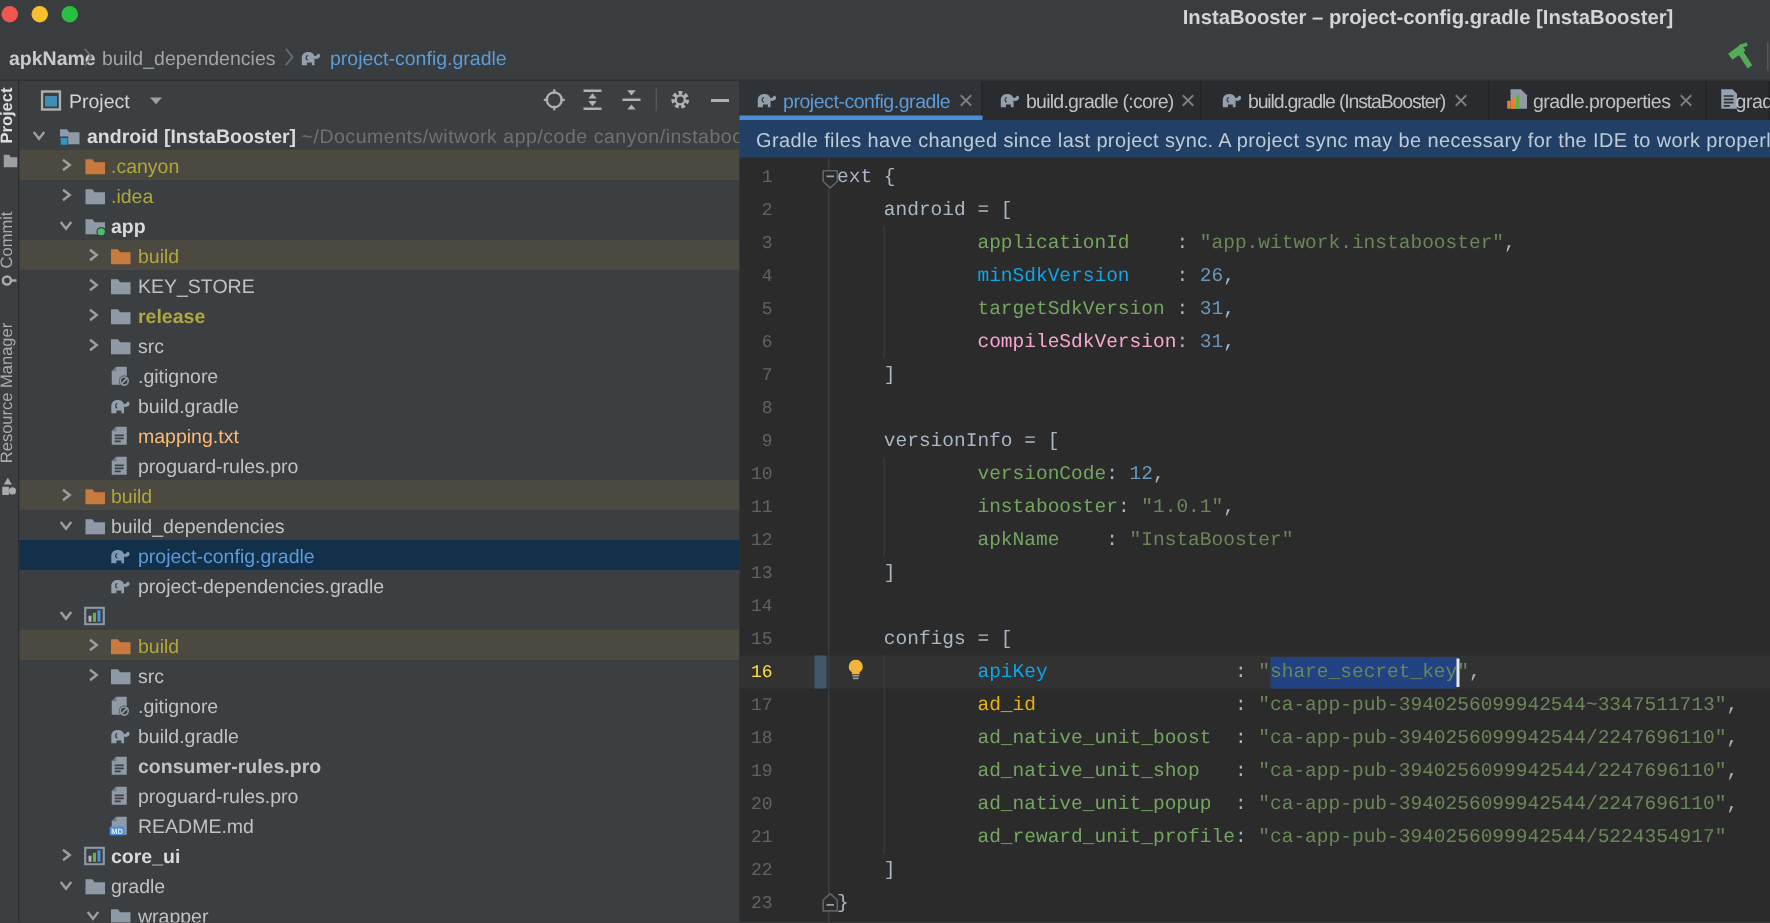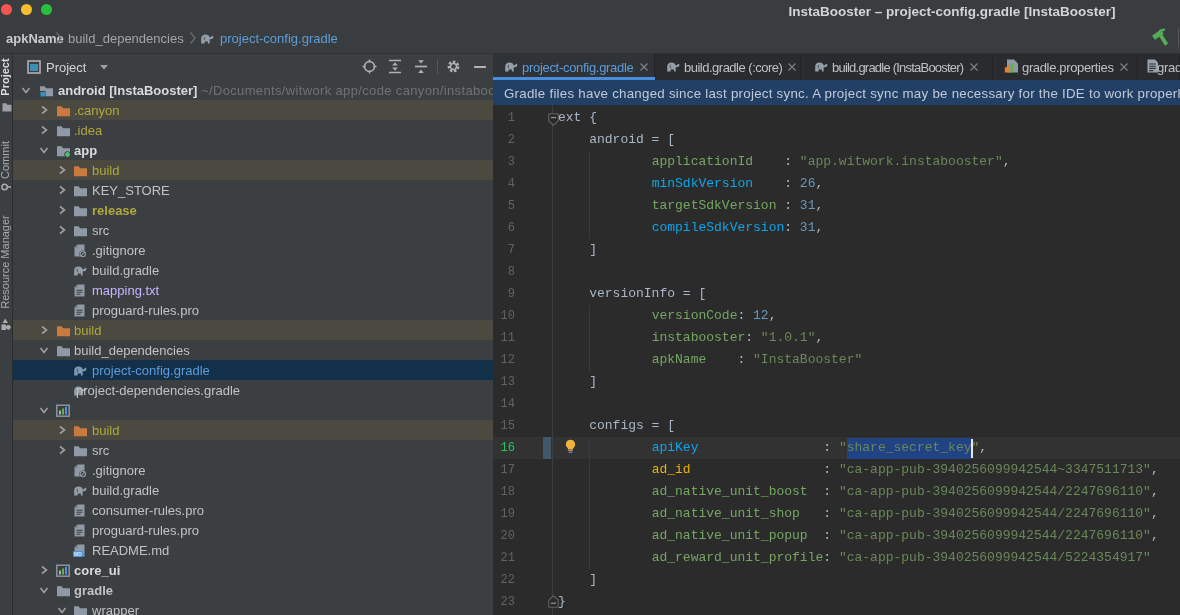--- a/index.html
+++ b/index.html
@@ -150,21 +150,21 @@
 <svg style="position:absolute;left:73px;top:265.0px" width="15" height="11" viewBox="0 0 15 11">
     <path d="M1.2 10.5 V5.6 C1.2 3 3.1 1.6 5.6 1.6 C7.7 1.6 9.2 2.7 9.6 4.3 C10.4 4.5 11.2 4.2 11.5 3.4 C11.7 2.7 12.5 2.6 13 3.1 C13.6 3.7 13.5 4.8 12.8 5.5 C12 6.3 10.7 6.5 9.7 6 V10.5 H7.9 V8.6 H4.6 V10.5 Z" fill="#93a0ab"></path>
     <path d="M5.2 3.9 a1.7 1.7 0 0 0 0 3.2" fill="none" stroke="#3c3f41" stroke-width="0.9"></path>
   </svg>
 <div class="lbl" style="left:92px;top:262.5px;font-weight:normal;color:#c0c2c4">build.gradle</div>
 <svg style="position:absolute;left:73px;top:283.5px" width="13" height="13" viewBox="0 0 13 13">
     <path d="M11.5 0.5 h-7 l-3 3 v9 h10 z" fill="#8f9aa6"></path>
     <path d="M4.5 0.5 l-3 3 h3 z" fill="#6e7780"></path>
     <path d="M3.5 6.2 h6 M3.5 8.2 h6 M3.5 10.2 h4" stroke="#3c4043" stroke-width="1.1"></path>
   </svg>
-<div class="lbl" style="left:92px;top:282.5px;font-weight:normal;color:#c4b5fd">mapping.txt</div>
+<div class="lbl" style="left:92px;top:282.5px;font-weight:normal;color:#fdba74">mapping.txt</div>
 <svg style="position:absolute;left:73px;top:303.5px" width="13" height="13" viewBox="0 0 13 13">
     <path d="M11.5 0.5 h-7 l-3 3 v9 h10 z" fill="#8f9aa6"></path>
     <path d="M4.5 0.5 l-3 3 h3 z" fill="#6e7780"></path>
     <path d="M3.5 6.2 h6 M3.5 8.2 h6 M3.5 10.2 h4" stroke="#3c4043" stroke-width="1.1"></path>
   </svg>
 <div class="lbl" style="left:92px;top:302.5px;font-weight:normal;color:#c0c2c4">proguard-rules.pro</div>
 <div class="abs" style="left:13px;top:320px;width:480px;height:20px;background:#4b4940"></div>
 <svg style="position:absolute;left:39px;top:325px" width="10" height="10" viewBox="0 0 10 10">
     <path d="M3 1.5 L7.5 5 L3 8.5" fill="none" stroke="#9da0a2" stroke-width="1.6"></path>
   </svg>
@@ -184,21 +184,21 @@
 <div class="abs" style="left:13px;top:360px;width:480px;height:20px;background:#13304a"></div>
 <svg style="position:absolute;left:73px;top:365.0px" width="15" height="11" viewBox="0 0 15 11">
     <path d="M1.2 10.5 V5.6 C1.2 3 3.1 1.6 5.6 1.6 C7.7 1.6 9.2 2.7 9.6 4.3 C10.4 4.5 11.2 4.2 11.5 3.4 C11.7 2.7 12.5 2.6 13 3.1 C13.6 3.7 13.5 4.8 12.8 5.5 C12 6.3 10.7 6.5 9.7 6 V10.5 H7.9 V8.6 H4.6 V10.5 Z" fill="#7d99b5"></path>
     <path d="M5.2 3.9 a1.7 1.7 0 0 0 0 3.2" fill="none" stroke="#3c3f41" stroke-width="0.9"></path>
   </svg>
 <div class="lbl" style="left:92px;top:362.5px;font-weight:normal;color:#5c9cd8">project-config.gradle</div>
 <svg style="position:absolute;left:73px;top:385.0px" width="15" height="11" viewBox="0 0 15 11">
     <path d="M1.2 10.5 V5.6 C1.2 3 3.1 1.6 5.6 1.6 C7.7 1.6 9.2 2.7 9.6 4.3 C10.4 4.5 11.2 4.2 11.5 3.4 C11.7 2.7 12.5 2.6 13 3.1 C13.6 3.7 13.5 4.8 12.8 5.5 C12 6.3 10.7 6.5 9.7 6 V10.5 H7.9 V8.6 H4.6 V10.5 Z" fill="#93a0ab"></path>
     <path d="M5.2 3.9 a1.7 1.7 0 0 0 0 3.2" fill="none" stroke="#3c3f41" stroke-width="0.9"></path>
   </svg>
-<div class="lbl" style="left:76px;top:382.5px;font-weight:normal;color:#c0c2c4">project-dependencies.gradle</div>
+<div class="lbl" style="left:92px;top:382.5px;font-weight:normal;color:#c0c2c4">project-dependencies.gradle</div>
 <svg style="position:absolute;left:39px;top:405px" width="10" height="10" viewBox="0 0 10 10">
     <path d="M1.5 3 L5 7.5 L8.5 3" fill="none" stroke="#9da0a2" stroke-width="1.6"></path>
   </svg>
 <svg style="position:absolute;left:55.5px;top:403.5px" width="14" height="13" viewBox="0 0 14 13">
     <rect x="0.8" y="1.2" width="12.4" height="11" fill="none" stroke="#8f9aa6" stroke-width="1.4"></rect>
     <rect x="3" y="6.5" width="2" height="4" fill="#b0b3b5"></rect>
     <rect x="6" y="4.5" width="2" height="6" fill="#62b543"></rect>
     <rect x="9" y="2.8" width="2" height="7.7" fill="#4c8fdb"></rect>
   </svg>
 <div class="lbl" style="left:74px;top:422px;font-weight:bold;color:#86efac">core</div>
@@ -230,21 +230,21 @@
 <svg style="position:absolute;left:73px;top:485.0px" width="15" height="11" viewBox="0 0 15 11">
     <path d="M1.2 10.5 V5.6 C1.2 3 3.1 1.6 5.6 1.6 C7.7 1.6 9.2 2.7 9.6 4.3 C10.4 4.5 11.2 4.2 11.5 3.4 C11.7 2.7 12.5 2.6 13 3.1 C13.6 3.7 13.5 4.8 12.8 5.5 C12 6.3 10.7 6.5 9.7 6 V10.5 H7.9 V8.6 H4.6 V10.5 Z" fill="#93a0ab"></path>
     <path d="M5.2 3.9 a1.7 1.7 0 0 0 0 3.2" fill="none" stroke="#3c3f41" stroke-width="0.9"></path>
   </svg>
 <div class="lbl" style="left:92px;top:482.5px;font-weight:normal;color:#c0c2c4">build.gradle</div>
 <svg style="position:absolute;left:73px;top:503.5px" width="13" height="13" viewBox="0 0 13 13">
     <path d="M11.5 0.5 h-7 l-3 3 v9 h10 z" fill="#8f9aa6"></path>
     <path d="M4.5 0.5 l-3 3 h3 z" fill="#6e7780"></path>
     <path d="M3.5 6.2 h6 M3.5 8.2 h6 M3.5 10.2 h4" stroke="#3c4043" stroke-width="1.1"></path>
   </svg>
-<div class="lbl" style="left:92px;top:502.5px;font-weight:normal;color:#c0c2c4">consumer-rules.pro</div>
+<div class="lbl" style="left:92px;top:502.5px;font-weight:bold;color:#c0c2c4">consumer-rules.pro</div>
 <svg style="position:absolute;left:73px;top:523.5px" width="13" height="13" viewBox="0 0 13 13">
     <path d="M11.5 0.5 h-7 l-3 3 v9 h10 z" fill="#8f9aa6"></path>
     <path d="M4.5 0.5 l-3 3 h3 z" fill="#6e7780"></path>
     <path d="M3.5 6.2 h6 M3.5 8.2 h6 M3.5 10.2 h4" stroke="#3c4043" stroke-width="1.1"></path>
   </svg>
 <div class="lbl" style="left:92px;top:522.5px;font-weight:normal;color:#c0c2c4">proguard-rules.pro</div>
 <svg style="position:absolute;left:73px;top:543.5px" width="13" height="13" viewBox="0 0 13 13">
     <path d="M11.5 0.5 h-7 l-3 3 v9 h10 z" fill="#8f9aa6"></path>
     <path d="M4.5 0.5 l-3 3 h3 z" fill="#6e7780"></path>
     <rect x="0" y="7" width="10" height="6" rx="1" fill="#4c8fdb"></rect>
@@ -261,21 +261,21 @@
     <rect x="9" y="2.8" width="2" height="7.7" fill="#4c8fdb"></rect>
   </svg>
 <div class="lbl" style="left:74px;top:562.5px;font-weight:bold;color:#d8dadc">core_ui</div>
 <svg style="position:absolute;left:39px;top:585px" width="10" height="10" viewBox="0 0 10 10">
     <path d="M1.5 3 L5 7.5 L8.5 3" fill="none" stroke="#9da0a2" stroke-width="1.6"></path>
   </svg>
 <svg style="position:absolute;left:55.5px;top:583.5px" width="15" height="13" viewBox="0 0 15 13">
     <path d="M1 2.2 h4.6 l1.5 2 H14 v8 H1 z M1 2.2 v2" fill="#8f9aa6"></path>
     <path d="M1 4.6 h13" stroke="#8f9aa6" stroke-width="0"></path>
   </svg>
-<div class="lbl" style="left:74px;top:582.5px;font-weight:bold;color:#c0c2c4">gradle</div>
+<div class="lbl" style="left:74px;top:582.5px;font-weight:normal;color:#c0c2c4">gradle</div>
 <svg style="position:absolute;left:56.5px;top:605px" width="10" height="10" viewBox="0 0 10 10">
     <path d="M1.5 3 L5 7.5 L8.5 3" fill="none" stroke="#9da0a2" stroke-width="1.6"></path>
   </svg>
 <svg style="position:absolute;left:73px;top:603.5px" width="15" height="13" viewBox="0 0 15 13">
     <path d="M1 2.2 h4.6 l1.5 2 H14 v8 H1 z M1 2.2 v2" fill="#8f9aa6"></path>
     <path d="M1 4.6 h13" stroke="#8f9aa6" stroke-width="0"></path>
   </svg>
 <div class="lbl" style="left:92px;top:602.5px;font-weight:normal;color:#c0c2c4">wrapper</div>
 <div class="abs" style="left:493px;top:54px;width:687px;height:26px;background:#292b2e"></div>
 <div class="abs" style="left:493px;top:54px;width:162px;height:26px;background:#2f3237;border-right:1px solid #212326;overflow:hidden"></div>
@@ -354,34 +354,34 @@
 6
 7
 8
 9
 10
 11
 12
 13
 14
 15
-<span style="color:#22c55e">16</span>
+<span style="color:#fde047">16</span>
 17
 18
 19
 20
 21
 22
 23</pre>
 <pre class="abs" style="left:558px;top:107px;font-family:'Liberation Mono',monospace;font-size:13px;line-height:22px;color:#a9b7c6">ext {
     android = [
             <span style="color:#74a662">applicationId</span>    : <span style="color:#6a8759">"app.witwork.instabooster"</span>,
             <span style="color:#0ea5e9">minSdkVersion</span>    : <span style="color:#6897bb">26</span>,
             <span style="color:#74a662">targetSdkVersion</span> : <span style="color:#6897bb">31</span>,
-            <span style="color:#0ea5e9">compileSdkVersion</span>: <span style="color:#6897bb">31</span>,
+            <span style="color:#f9a8d4">compileSdkVersion</span>: <span style="color:#6897bb">31</span>,
     ]
 
     versionInfo = [
             <span style="color:#74a662">versionCode</span>: <span style="color:#6897bb">12</span>,
             <span style="color:#74a662">instabooster</span>: <span style="color:#6a8759">"1.0.1"</span>,
             <span style="color:#74a662">apkName</span>    : <span style="color:#6a8759">"InstaBooster"</span>
     ]
 
     configs = [
             <span style="color:#0ea5e9">apiKey</span>                : <span style="color:#6a8759">"share_secret_key"</span>,

